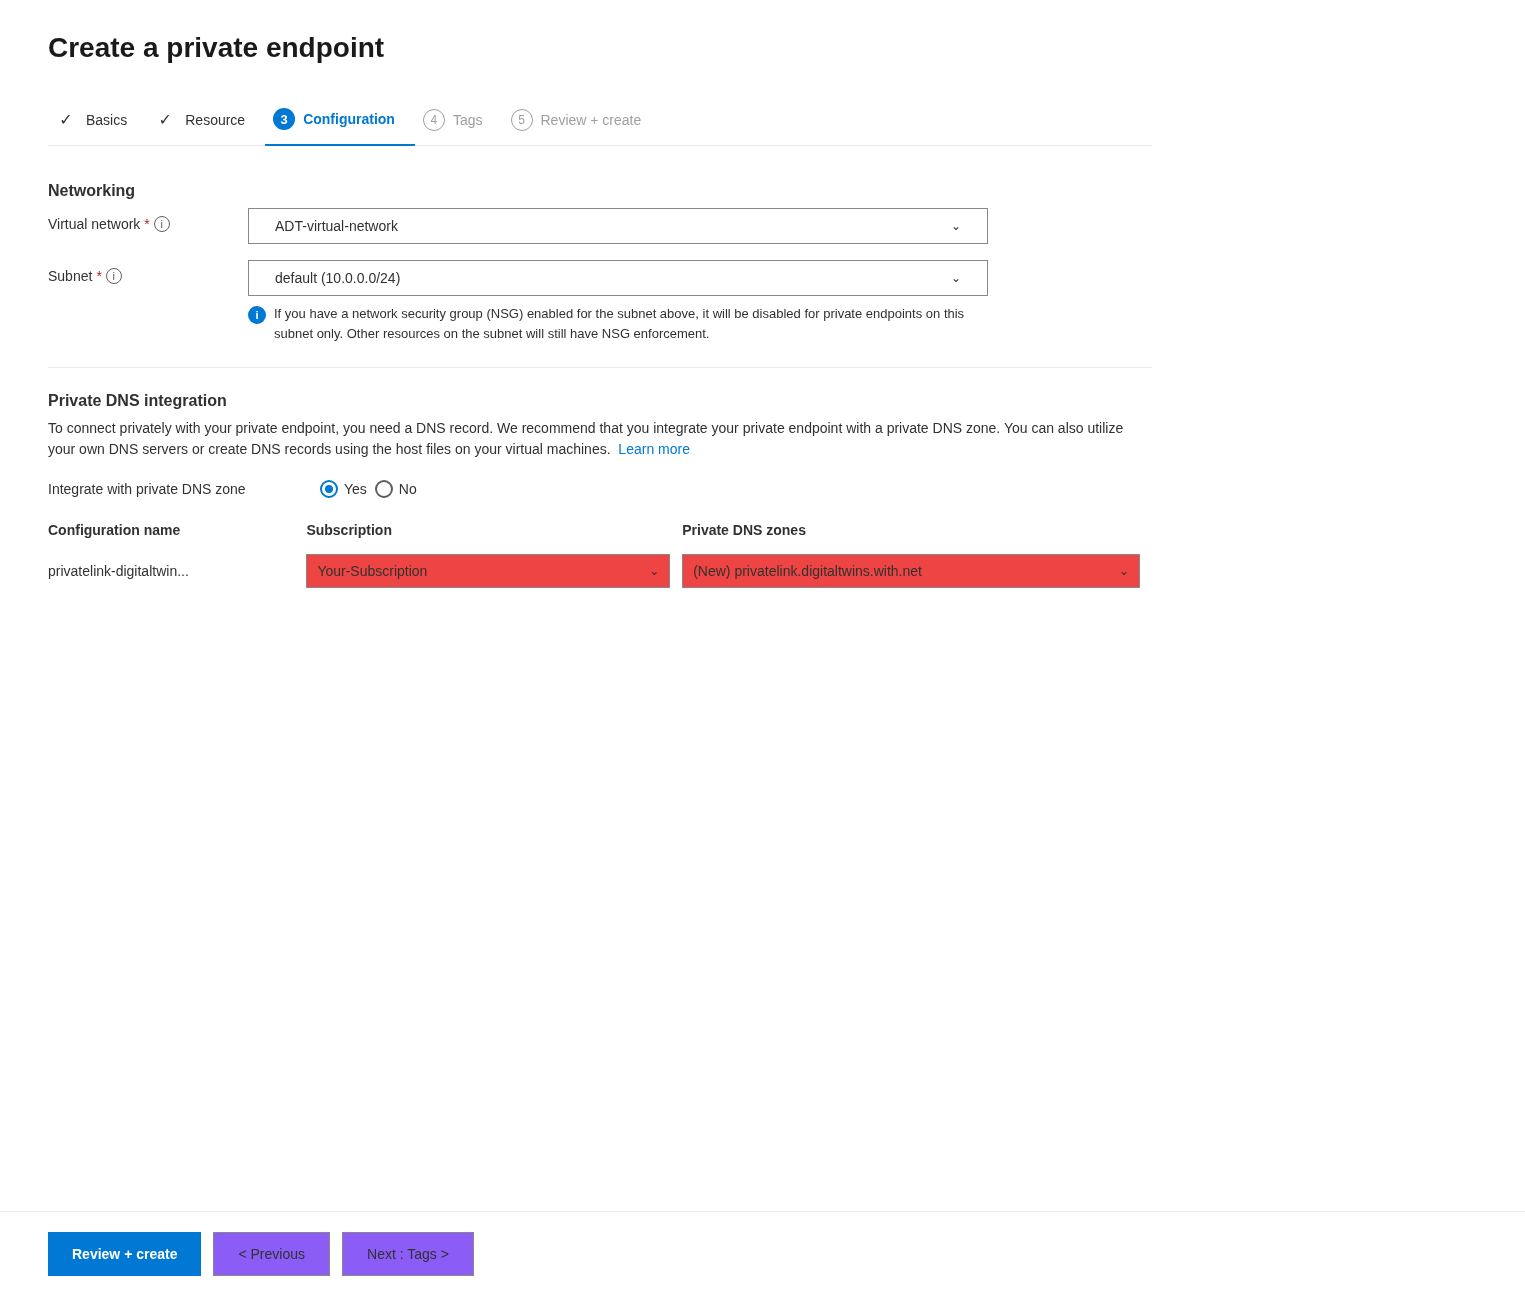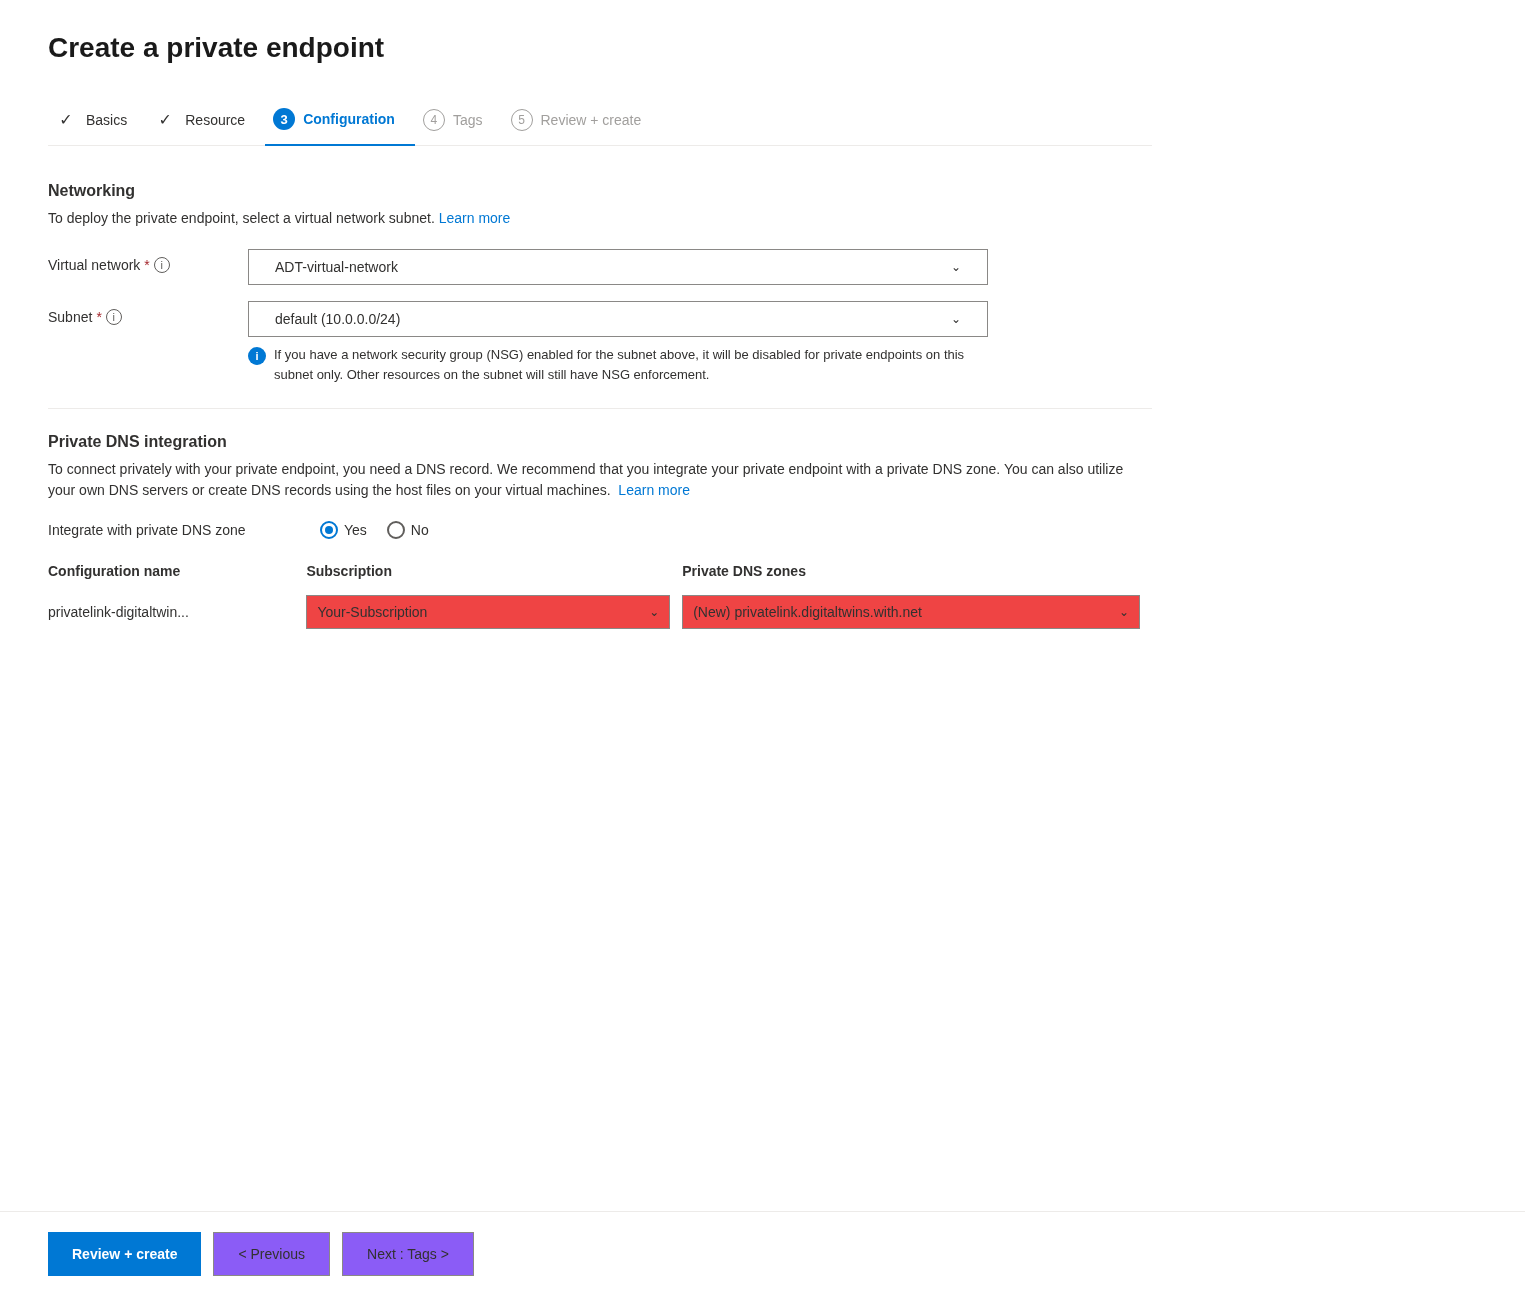--- a/index.html
+++ b/index.html
@@ -189,21 +189,21 @@
     .section-divider {
       height: 1px;
       background: #edebe9;
       margin: 24px 0;
     }
 
     
     .radio-group {
       display: flex;
       align-items: center;
-      gap: 20px;
+      gap: 8px;
     }
     .radio-option {
       display: flex;
       align-items: center;
       gap: 6px;
       cursor: pointer;
     }
     .radio-outer {
       width: 18px;
       height: 18px;
@@ -349,24 +349,20 @@
     </div>
 
     <div class="wizard-step inactive">
       <span class="step-icon inactive">5</span>
       <span class="step-label">Review + create</span>
     </div>
   </div>
 
   <div>
     <div class="section-title">Networking</div>
-    <div class="section-desc">
-      <span>To deploy the private endpoint, select a virtual network subnet.</span>
-      <a class="link" href="#">Learn more</a>
-    </div>
 
     <div class="form-row">
       <div class="form-label">
         <span>Virtual network</span>
         <span class="required-star">*</span>
         <span class="info-icon">i</span>
       </div>
       <div class="form-control-area">
         <div class="dropdown">
           <span>ADT-virtual-network</span>

